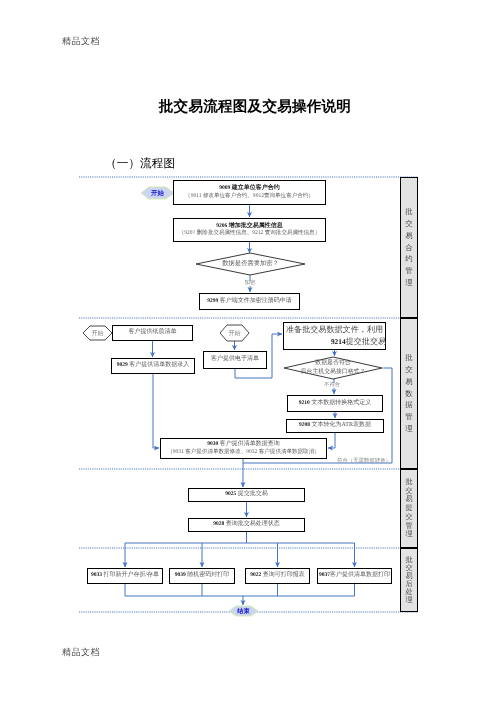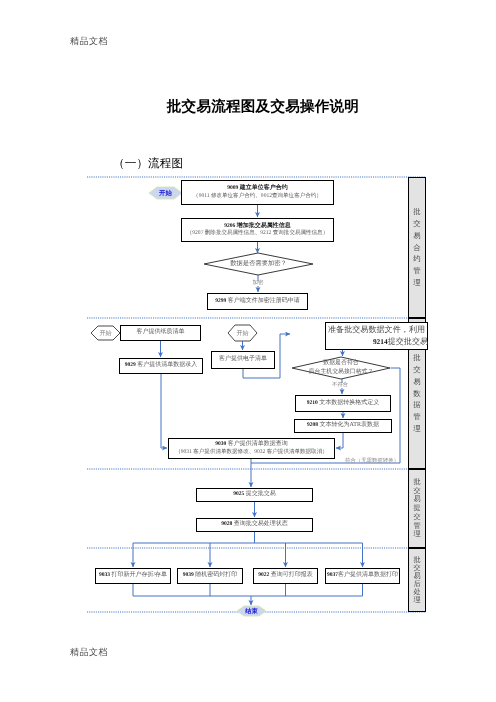--- a/index.html
+++ b/index.html
@@ -1,19 +1,19 @@
 <!DOCTYPE html>
 <html><head>
 <meta charset="utf-8">
 <style>
   html,body{margin:0;padding:0;}
   body{width:496px;height:702px;background:#ffffff;
        font-family:"Liberation Serif",serif;overflow:hidden;position:relative;
        -webkit-font-smoothing:antialiased;text-rendering:geometricPrecision;}
-  .page{position:absolute;left:8px;top:0;width:407px;height:702px;}
+  .page{position:absolute;left:0;top:0;width:407px;height:702px;}
   .abs{position:absolute;}
   #hdr{left:62px;top:35px;font-size:9px;color:#4b4b4b;letter-spacing:.5px;}
   #ftr{left:62px;top:646px;font-size:9px;color:#4b4b4b;letter-spacing:.5px;}
   #title{left:7px;top:98px;width:496px;text-align:center;font-size:14.6px;font-weight:bold;letter-spacing:.2px;}
   #h1{left:101px;top:136px;font-size:11.6px;letter-spacing:.1px;}
   #h2{left:105px;top:157px;font-size:11.6px;letter-spacing:.1px;}
 
   #wires{position:absolute;left:0;top:0;width:496px;height:702px;z-index:1;}
 
   .panel{position:absolute;z-index:2;background:#e3e3e3;border:1.3px solid #000;box-sizing:border-box;}
@@ -188,21 +188,21 @@
 
   <div class="box" style="left:111px;top:358px;width:84px;height:16px;">
     <div class="t1"><span class="bnum">9029</span>
       <span>客户提供清单数据录入</span></div>
   </div>
 
   <div class="box" style="left:203px;top:351px;width:64px;height:18px;">
     <div class="t1">客户提供电子清单</div>
   </div>
 
-  <div class="box" style="left:283px;top:322px;width:103px;height:28px;line-height:1.5;margin-left:34px;">
+  <div class="box" style="left:283px;top:322px;width:103px;height:28px;line-height:1.5;">
     <div class="t1" style="font-size:8.1px;color:#4b4b4b;">准备批交易数据文件，利用</div>
     <div class="t1" style="font-size:8.1px;color:#4b4b4b;"><span class="bnum" style="font-size:7.4px;padding-left:48px;">9214</span><span>提交批交易</span></div>
   </div>
 
   <div class="dmtext" style="left:284px;top:357px;width:98px;height:22px;font-size:5.9px;line-height:1.45;">
     <span>数据是否符合</span>
     <span>后台主机交易接口格式？</span>
     </div>
   <div class="lbl" style="left:324px;top:383px;">不符合</div>
   <div class="lbl" style="left:337px;top:459px;color:#8a8a8a;background:none;">符合（无需数据转换）</div>

